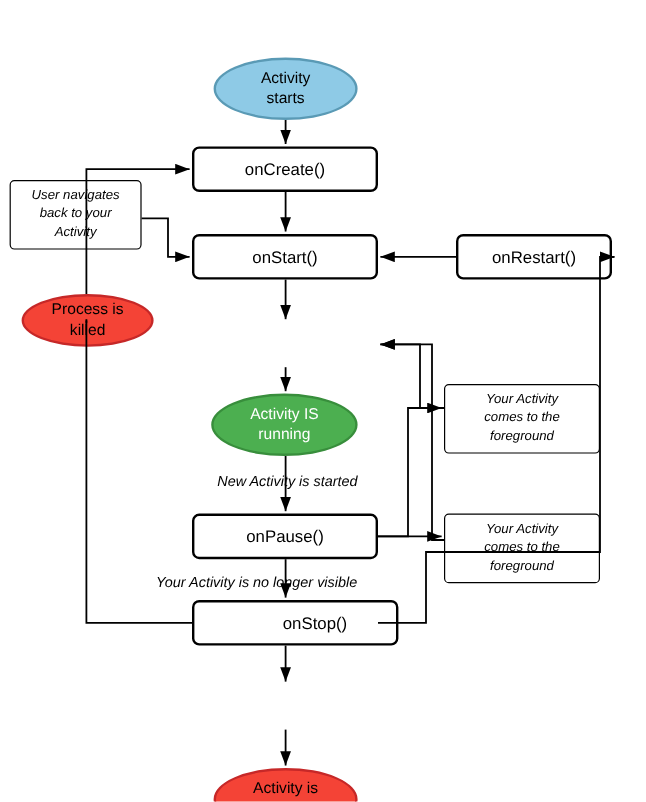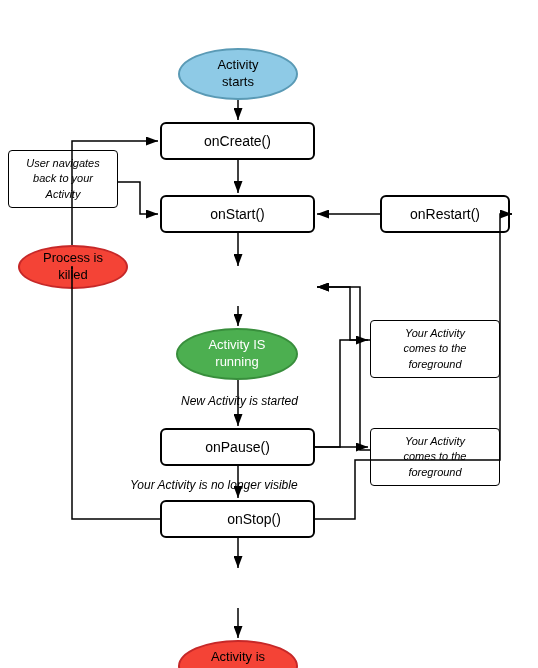--- a/index.html
+++ b/index.html
@@ -134,21 +134,21 @@
   <div class="label-box" style="left:370px; top:388px; width:130px;">
     <span style="white-space:pre-line; line-height:1.4;">Your Activity
 comes to the
 foreground</span>
   </div>
 
   <div class="label-italic" style="left:130px; top:438px; width:220px; text-align:left;">
     <span>Your Activity is no longer visible</span>
   </div>
 
-  <div class="node rounded-rect" style="left:160px; top:460px; width:155px; height:38px;padding-left:45px;">
+  <div class="node rounded-rect" style="left:160px; top:460px; width:172px; height:38px;padding-left:45px;">
     <span>onStop()</span>
   </div>
 
 
   <div class="node oval oval-red" style="left:178px; top:600px; width:120px; height:52px;">
     <span style="white-space:pre-line; line-height:1.3; text-align:center;">Activity is
 shut down</span>
   </div>
 
   <svg id="arrows">

